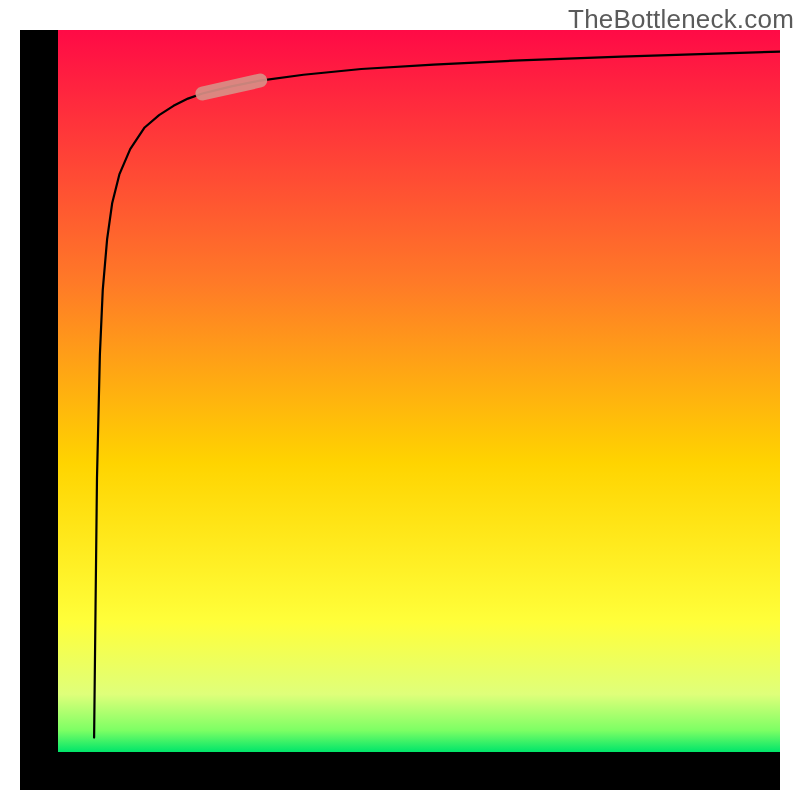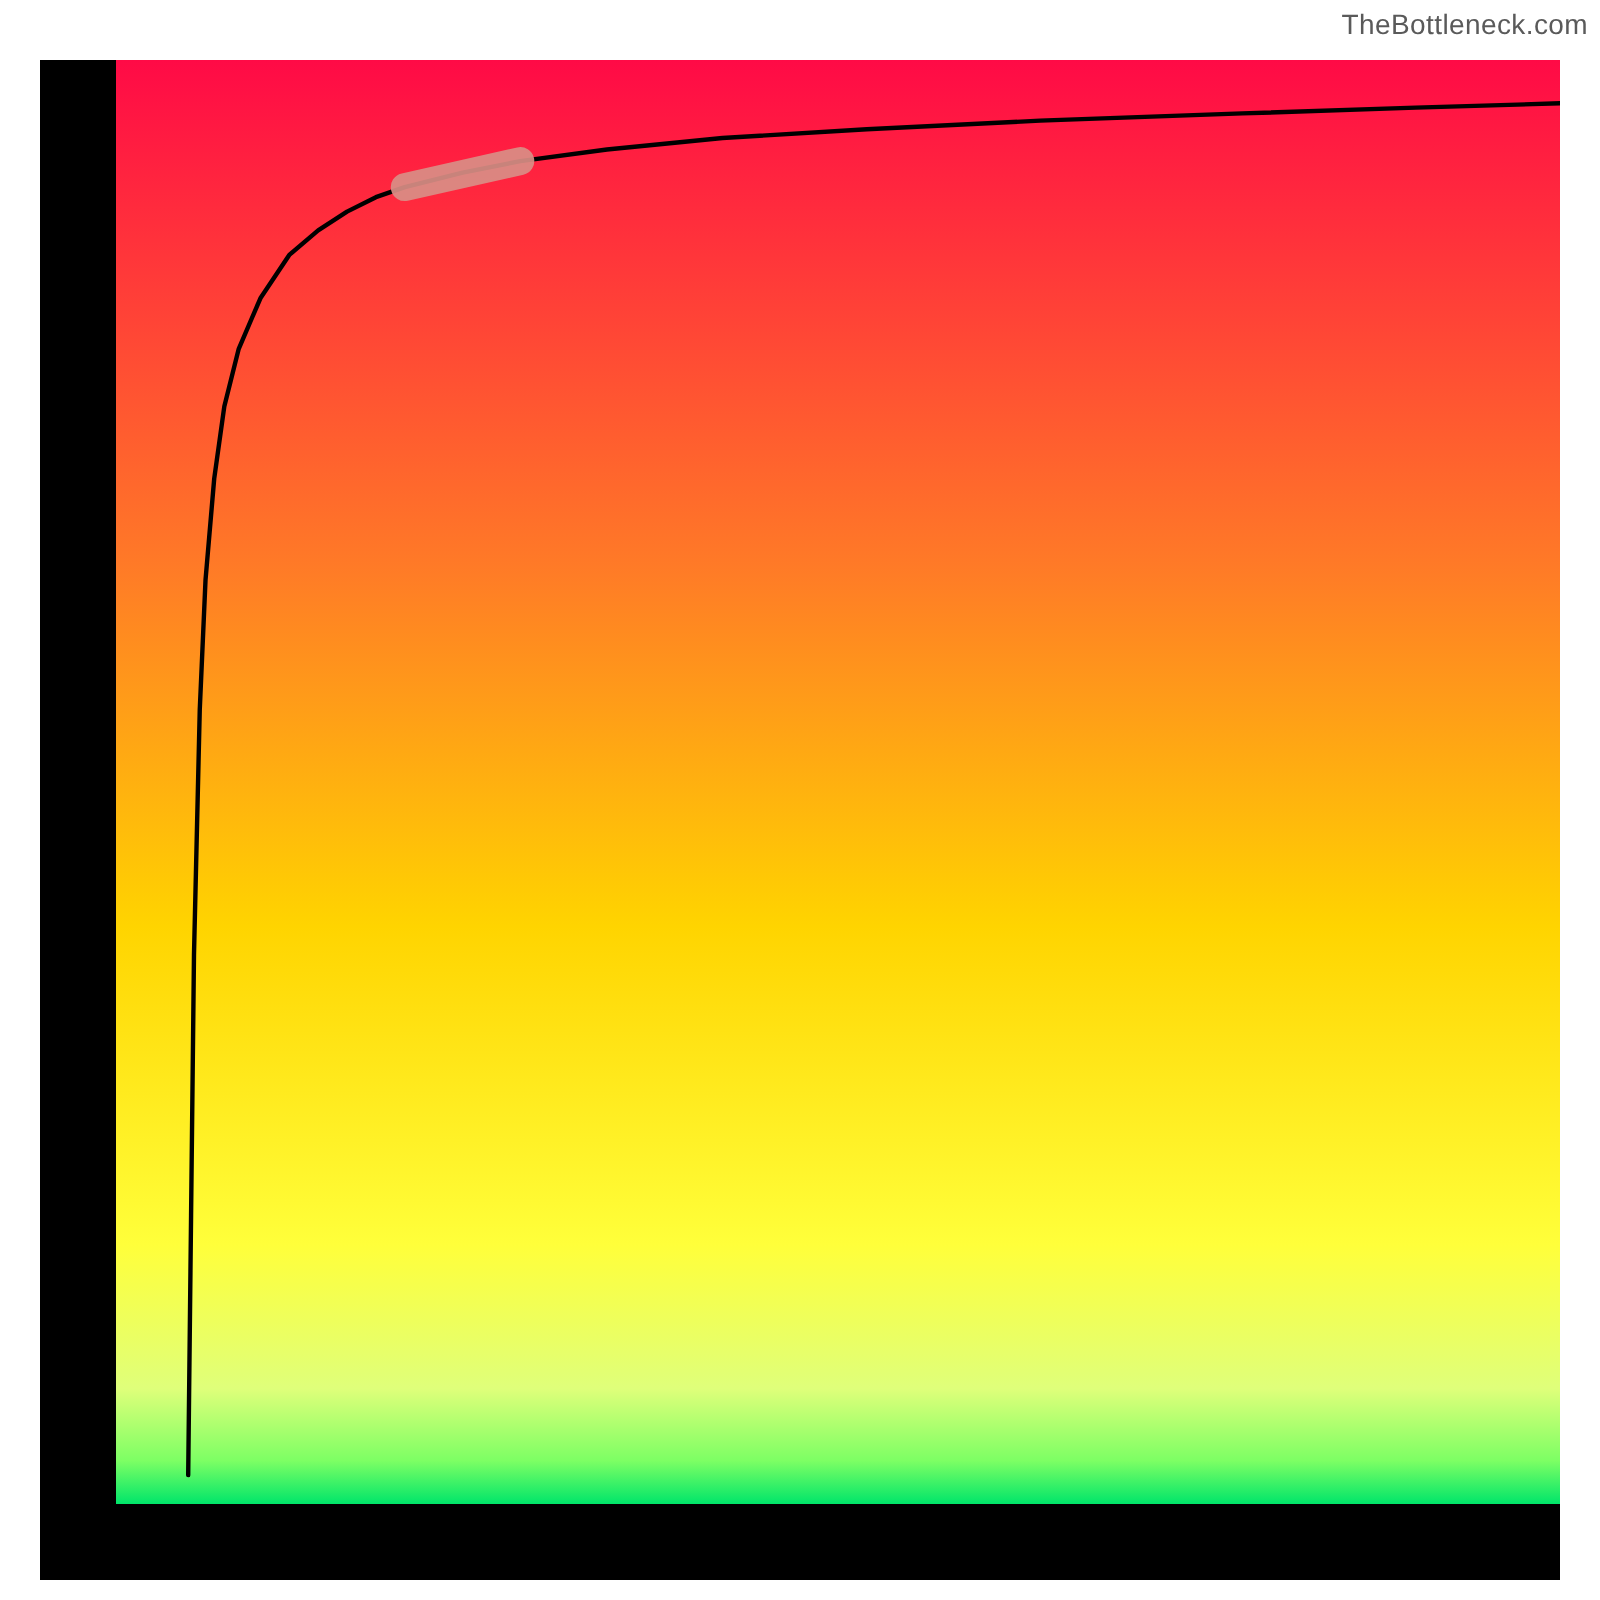--- a/index.html
+++ b/index.html
@@ -8,21 +8,21 @@
     height: 800px;
     background: #ffffff;
     font-family: Arial, Helvetica, sans-serif;
     position: relative;
     overflow: hidden;
   }
   .attribution {
     position: absolute;
     top: 4px;
     right: 6px;
-    font-size: 14px;
+    font-size: 26px;
     color: #5a5a5a;
     font-weight: 400;
     letter-spacing: 0.2px;
   }
   .chart-wrap {
     position: absolute;
     top: 30px;
     left: 20px;
     width: 760px;
     height: 760px;

